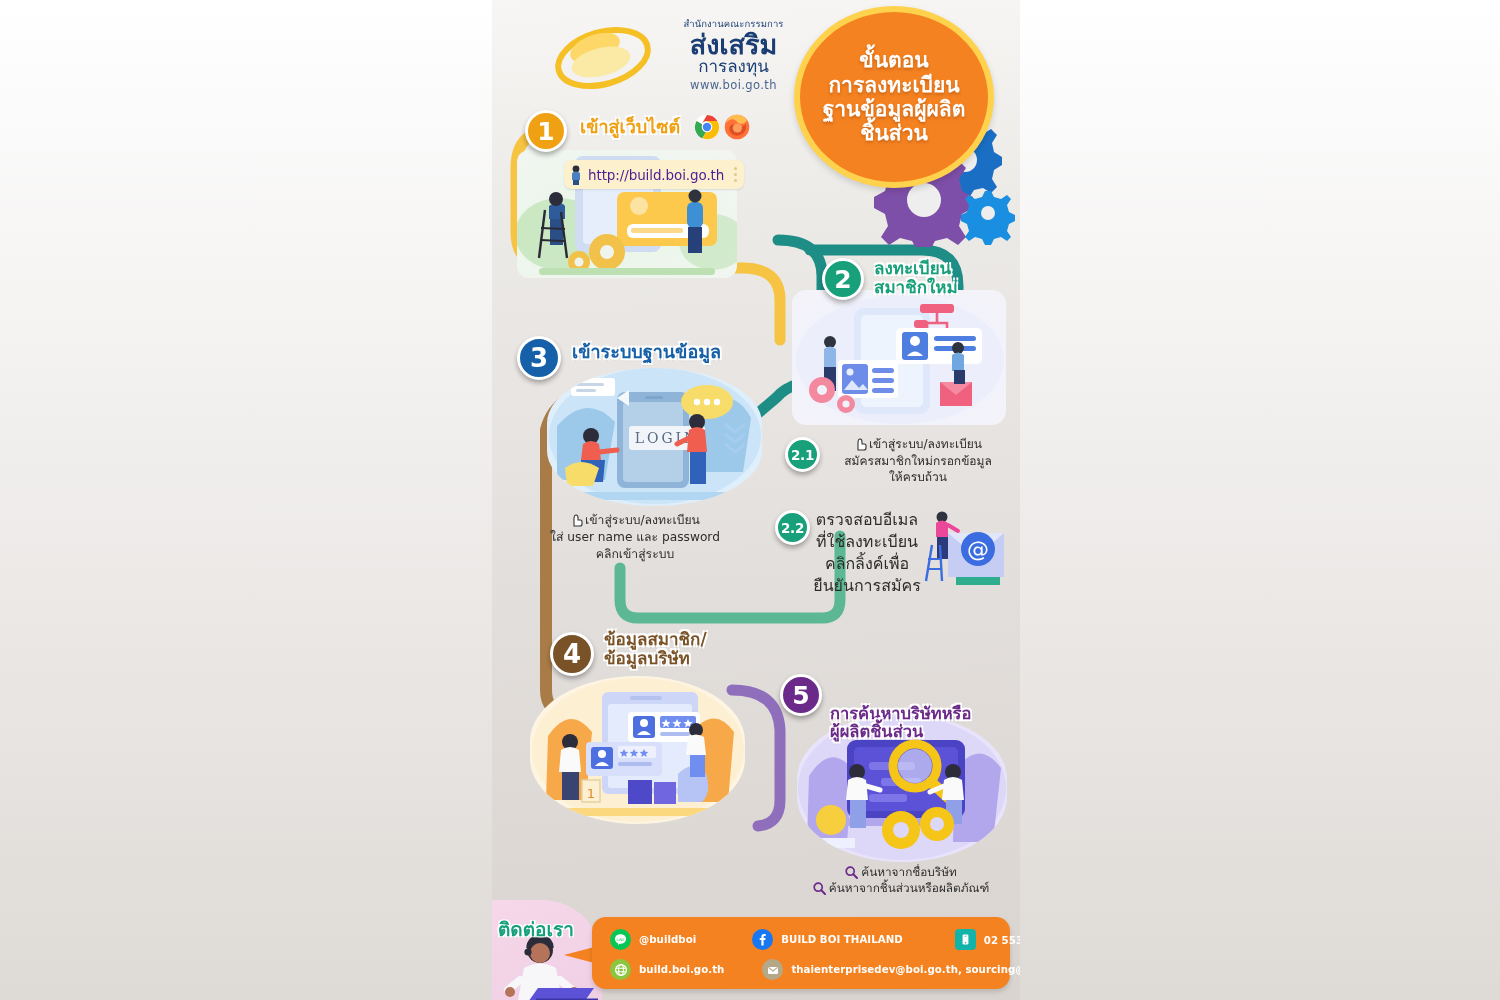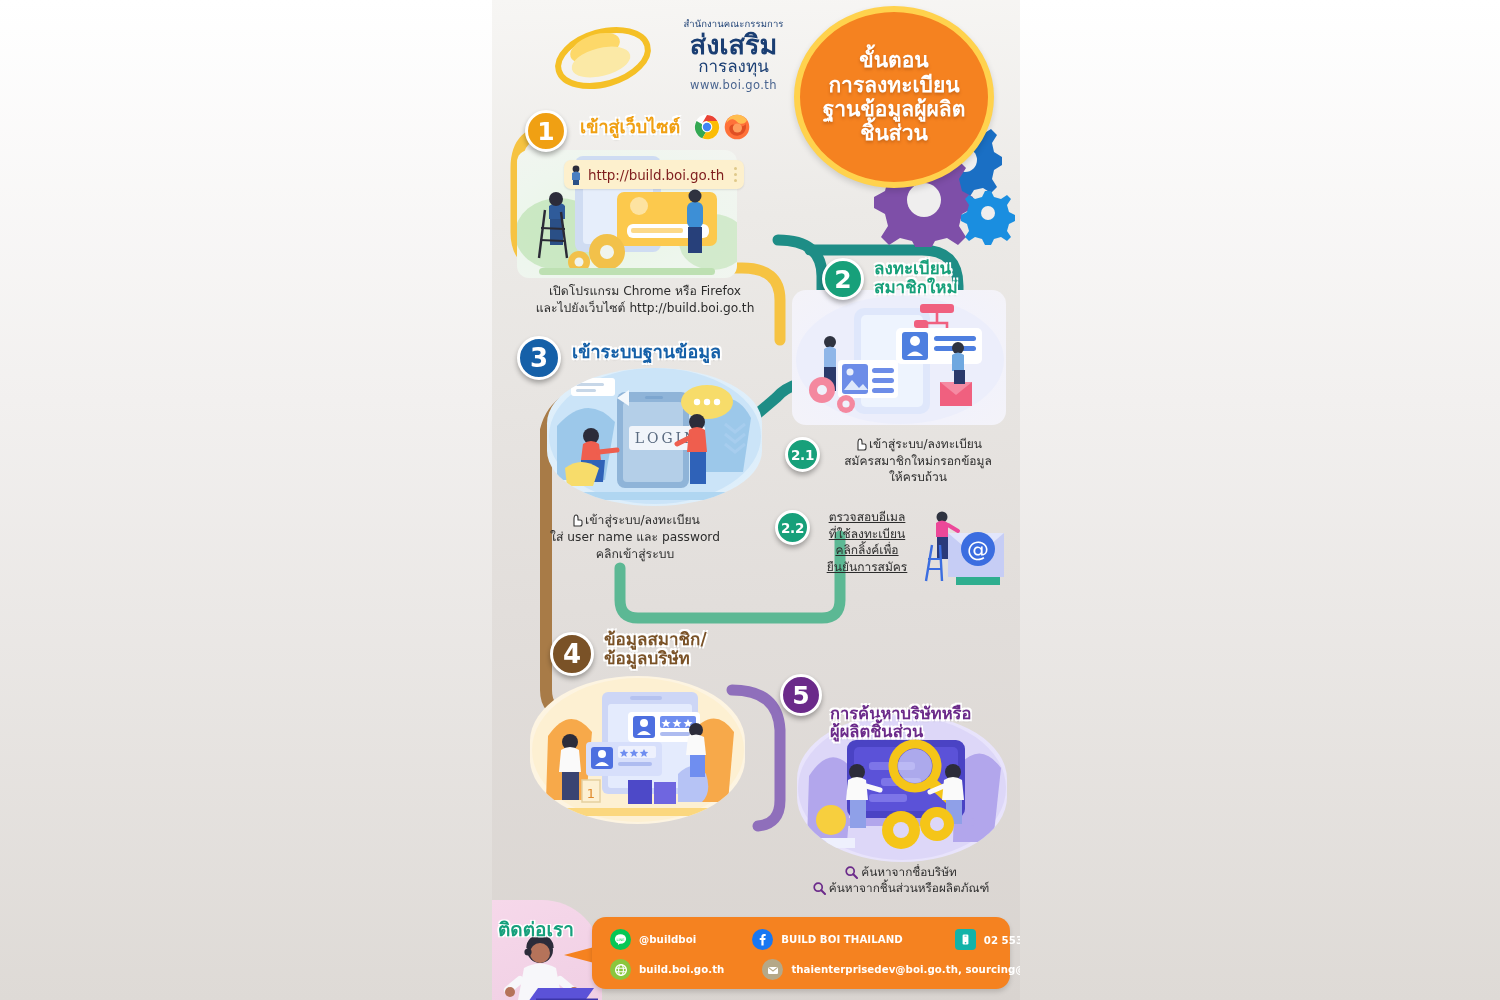--- a/index.html
+++ b/index.html
@@ -117,21 +117,21 @@
   .illus-5 { left: 305px; top: 714px; width: 210px; height: 148px; border-radius: 50%/44%;
              background: radial-gradient(ellipse at 50% 50%, #ddd7f8 0%, #e6e1fb 60%, #eeeafd 100%); }
 
   
   #url-pill {
     position: absolute; left: 72px; top: 160px; width: 180px; height: 29px;
     background: #fdf0cd; border-radius: 7px; z-index: 9;
     display: flex; align-items: center; padding-left: 24px;
     box-shadow: 0 1px 2px rgba(0,0,0,.10);
   }
-  #url-pill .u { font-size: 13.5px; color: #7f1d1d; letter-spacing: -.1px; }
+  #url-pill .u { font-size: 13.5px; color: #4c1d95; letter-spacing: -.1px; }
   #url-pill .dots { position: absolute; right: 7px; top: 7px; }
   #url-pill .dots i { display: block; width: 3px; height: 3px; border-radius: 50%; background: #e0c98a; margin-bottom: 3px; }
 
   
   .browser-ico { position: absolute; z-index: 9; }
 
   
   #gears { position: absolute; left: 368px; top: 112px; width: 160px; height: 135px; z-index: 5; }
 
   
@@ -298,24 +298,20 @@
         <rect x="4" y="15" width="6" height="5" fill="#2a4f86"></rect>
       </svg>
       <span class="u">http://build.boi.go.th</span>
       <span class="dots">
           <i></i>
           <i></i>
           <i></i>
         </span>
     </div>
 
-    <div class="caption" style="left:8px; top:283px; width:290px; font-size:12.2px;">
-      <div>เปิดโปรแกรม Chrome หรือ Firefox</div>
-      <div>และไปยังเว็บไซต์ http://build.boi.go.th</div>
-    </div>
 
     <div class="step-badge b2" style="left:330px; top:258px;">
       <span>2</span>
     </div>
     <div class="step-head h-green" style="left:382px; top:259px; font-size:17px;">
       <div>ลงทะเบียน</div>
       <div>สมาชิกใหม่</div>
     </div>
 
     <div class="illus illus-2">
@@ -369,21 +365,21 @@
           <path d="M4 13 L4 6 Q4 2 6.2 2 Q8 2 8 5.2 L8 7 L10.4 7 Q12 7 12 8.6 L12 11 Q12 13 10 13 z" fill="#fff" stroke="#333" stroke-width="1.1" stroke-linejoin="round"></path>
         </svg><span>เข้าสู่ระบบ/ลงทะเบียน</span>
       </div>
       <div>สมัครสมาชิกใหม่กรอกข้อมูล</div>
       <div>ให้ครบถ้วน</div>
     </div>
 
     <div class="step-badge b2 sub-badge" style="left:283px; top:510px;">
       <span>2.2</span>
     </div>
-    <div class="caption" style="left:320px; top:509px; width:110px; font-size:12px;text-decoration:underline;">
+    <div class="caption" style="left:320px; top:509px; width:110px; font-size:16px;">
       <div>ตรวจสอบอีเมล</div>
       <div>ที่ใช้ลงทะเบียน</div>
       <div>คลิกลิ้งค์เพื่อ</div>
       <div>ยืนยันการสมัคร</div>
     </div>
     <div class="illus" style="left:420px; top:505px; width:95px; height:80px; background:transparent;">
       <svg width="95" height="80" viewBox="0 0 95 80">
         <path d="M36 28 L92 28 L92 72 L36 72z" fill="#c6cdf5"></path>
         <path d="M36 28 L64 52 L92 28z" fill="#e2e6fb"></path>
         <circle cx="66" cy="44" r="17" fill="#3b6de0"></circle>

